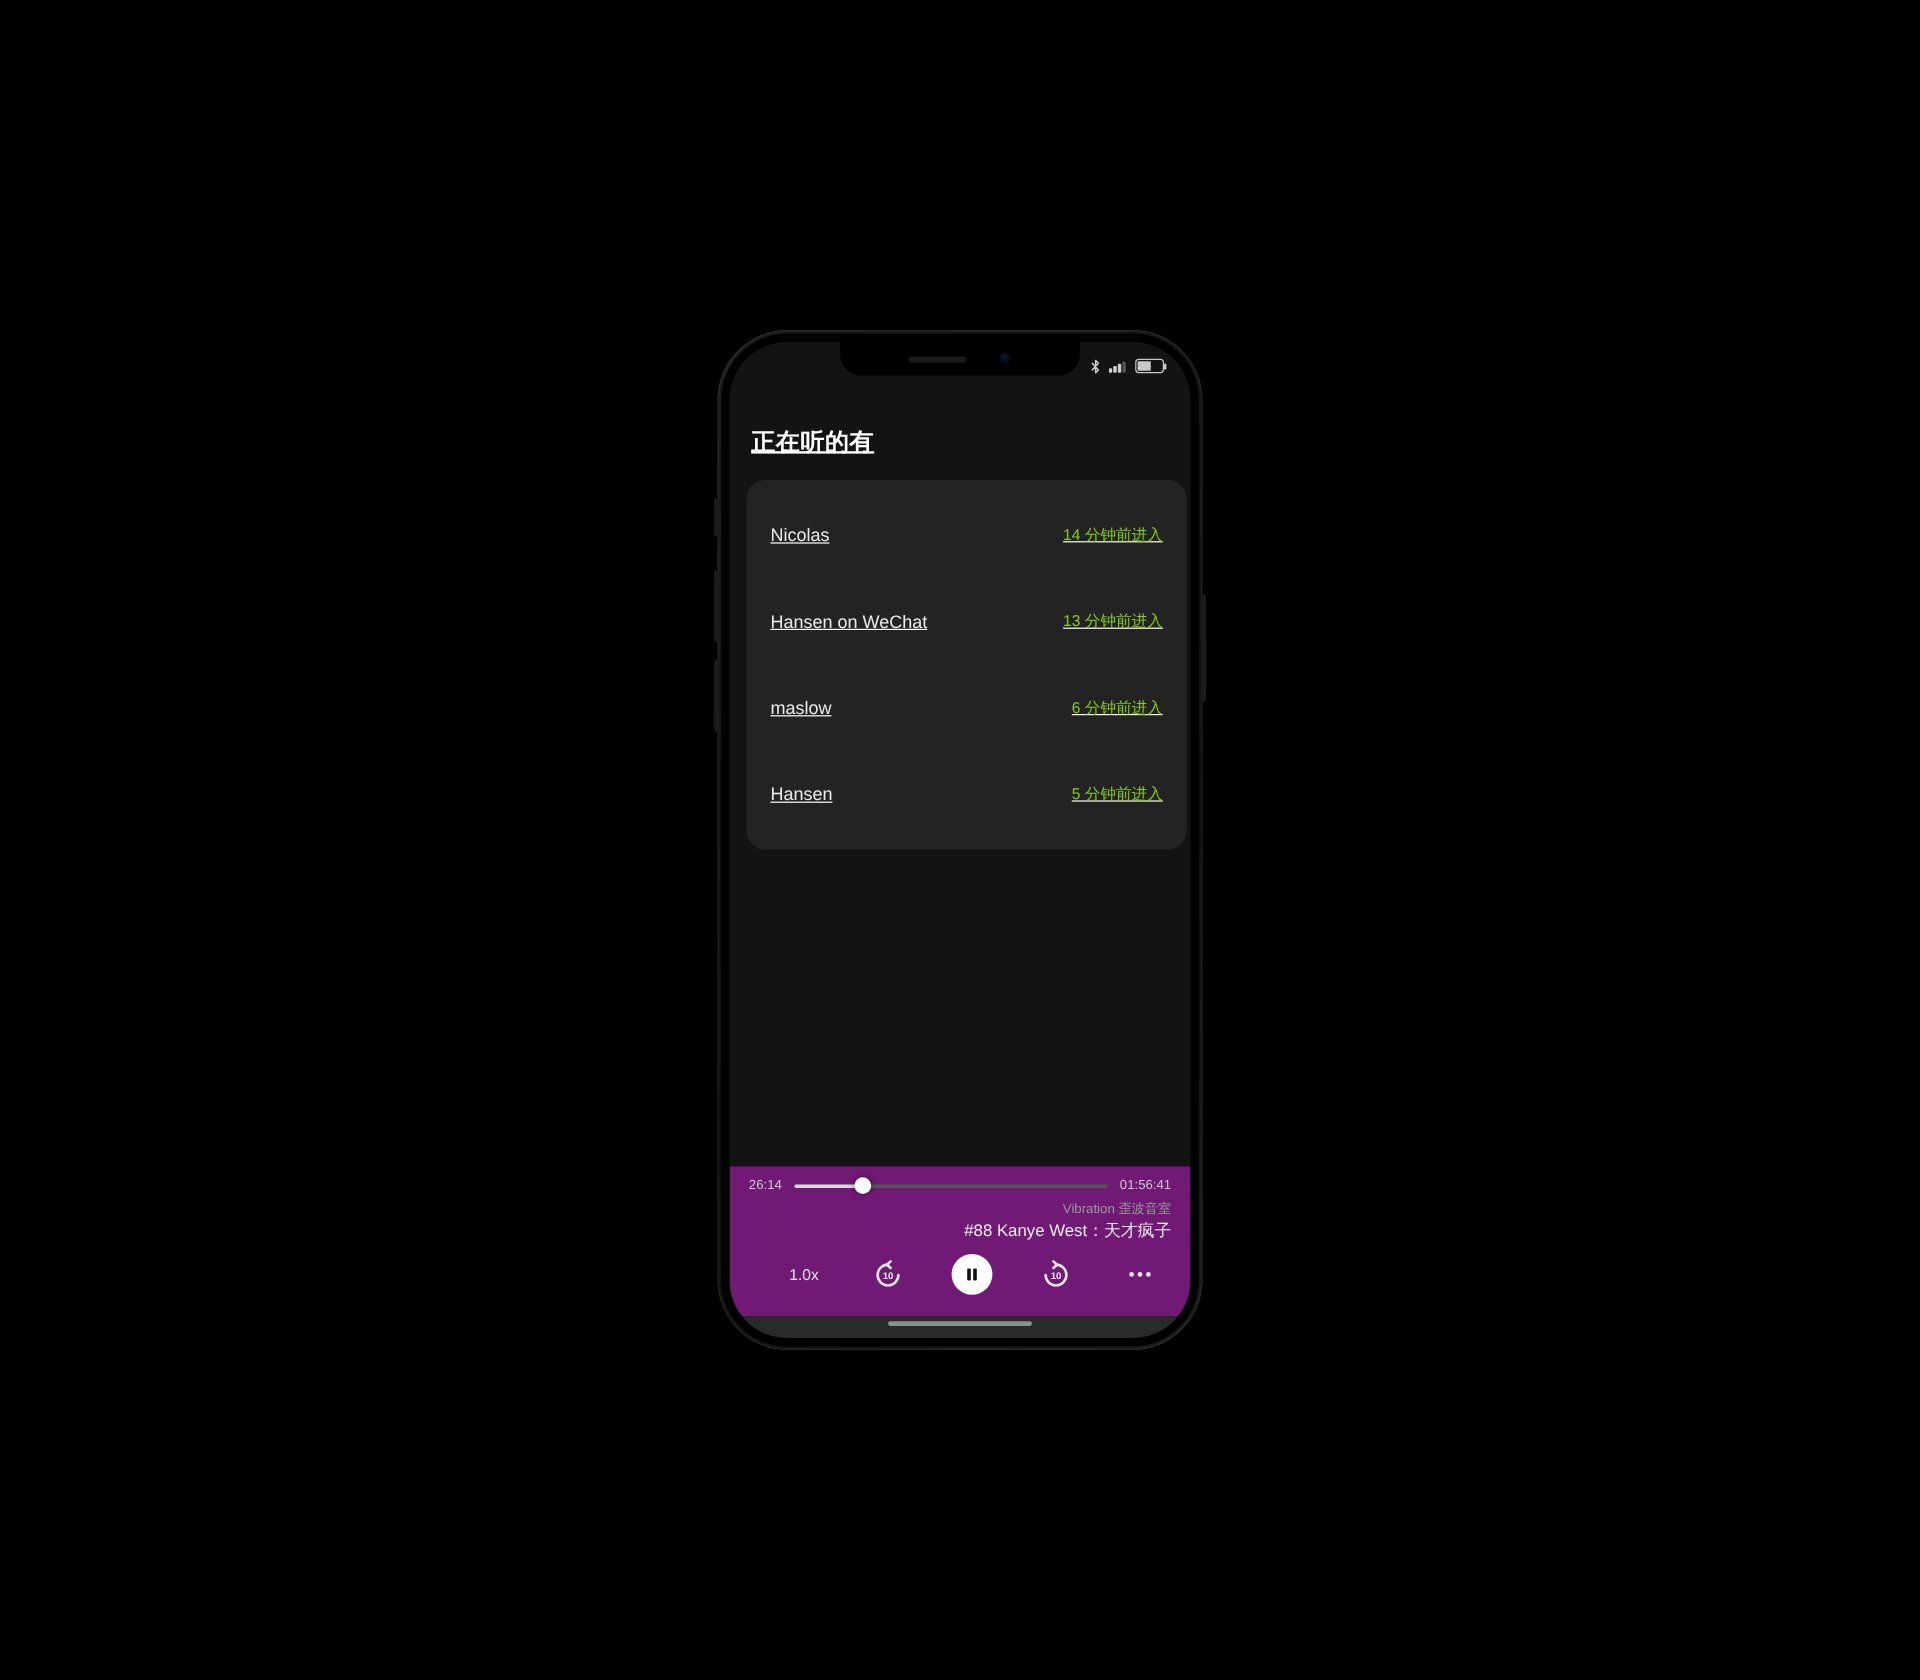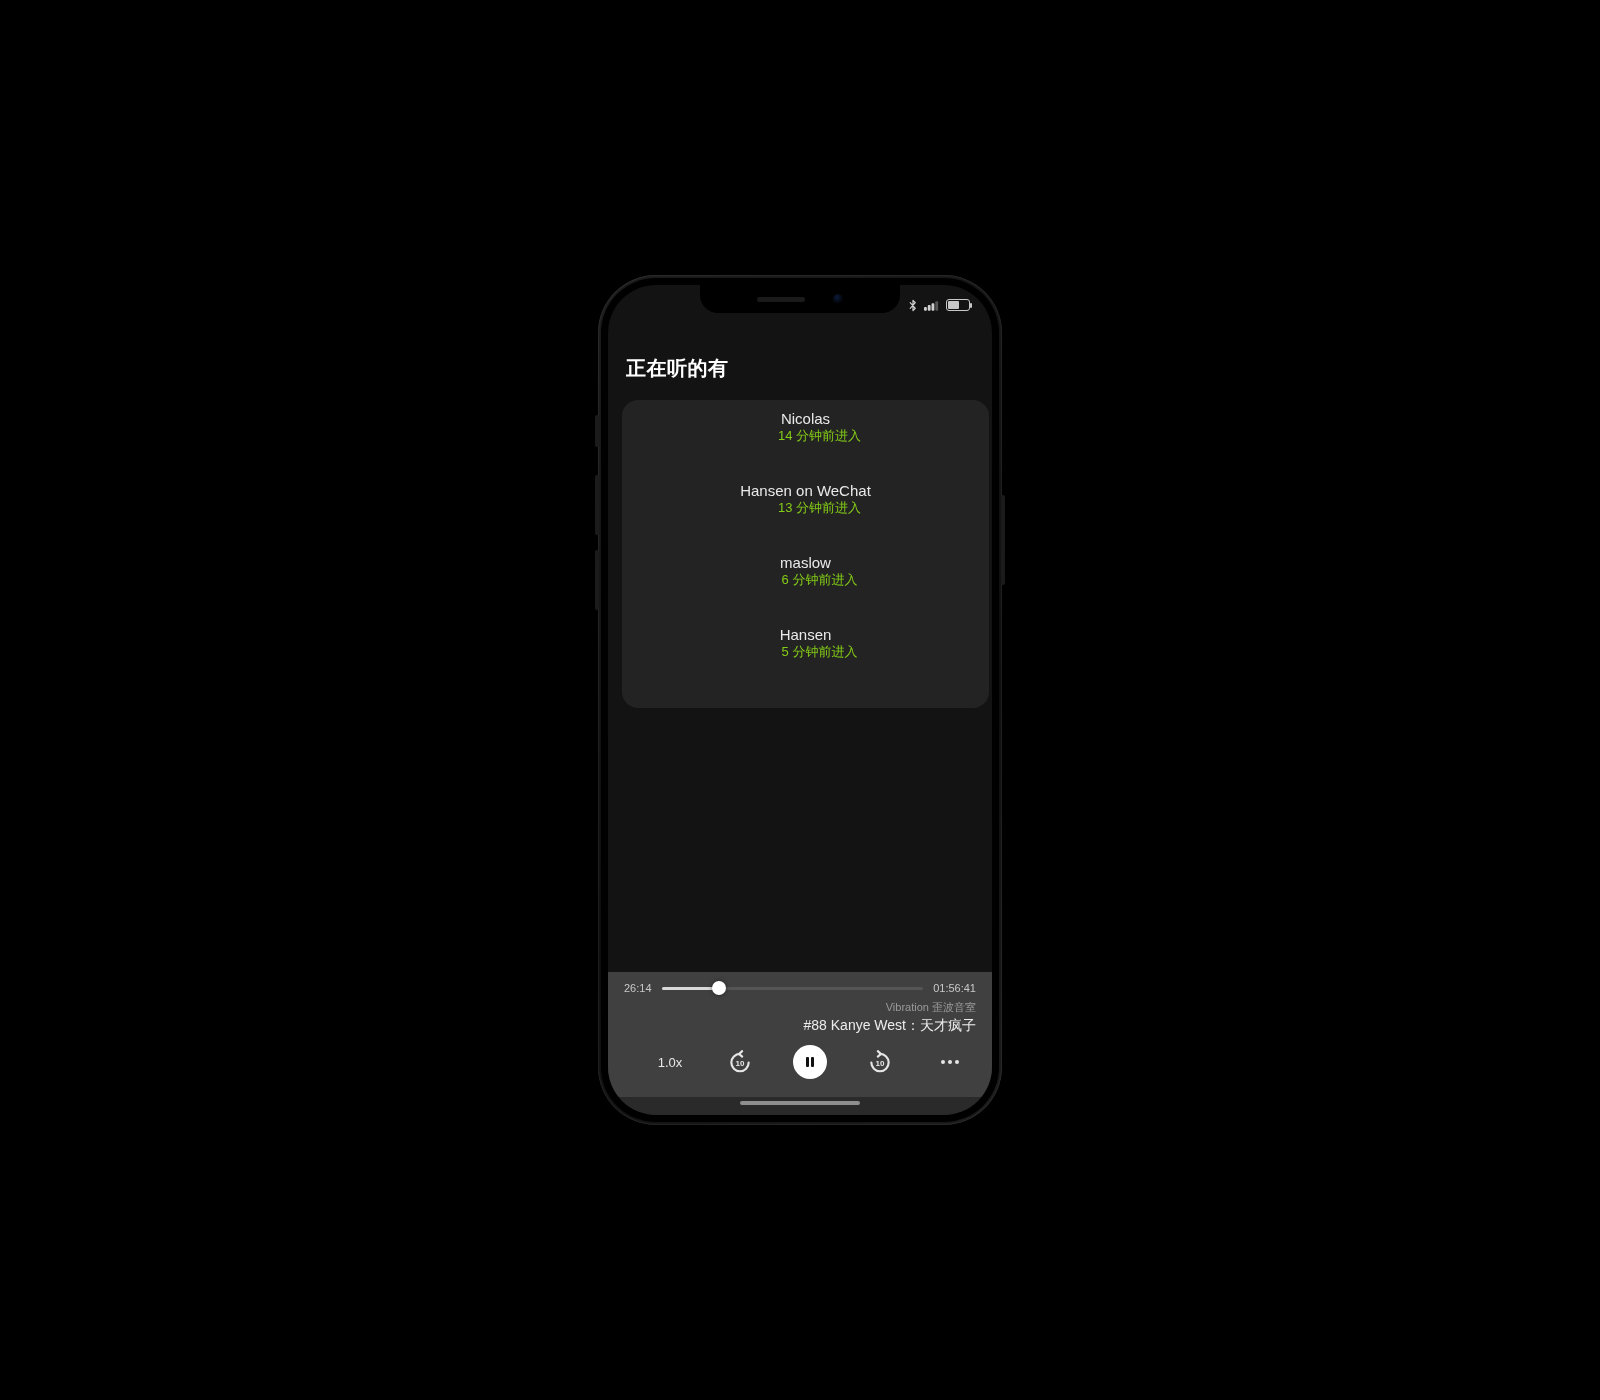--- a/index.html
+++ b/index.html
@@ -85,40 +85,39 @@
     height:44px;
     display:flex; align-items:center; justify-content:space-between;
     padding:0 16px;
   }
   .nav-title{font-size:16px;font-weight:500;color:#ededed;}
   .icon-btn{width:28px;height:28px;display:flex;align-items:center;justify-content:center;color:#e8e8e8;cursor:pointer;}
   .dots{display:flex;gap:3px;}
   .dots span{width:4px;height:4px;border-radius:50%;background:#e6e6e6;}
 
   
-  .content{flex:1;padding:24px 3px 0 14px;overflow:hidden;}
+  .content{flex:1;padding:24px 3px 0 14px;overflow:hidden;text-decoration:underline;}
   .section-title{font-size:20px;font-weight:600;color:#fff;letter-spacing:.5px;margin:6px 0 18px 4px;}
 
   .card{
     background:#232323;
     border-radius:16px;
     padding:10px 20px;
   }
   .row{
-    display:flex; align-items:center; 
+    display:flex; align-items:center; justify-content:space-between;
     height:72px;
-    flex-direction:column;
   }
   .row + .row{}
   .row-name{font-size:15px;color:#e9e9e9;}
   .row-time{font-size:13px;color:#84cc16;margin-left:28px;}
 
   
   .player{
-    background:#404040;
+    background:#701a75;
     padding:10px 16px 18px;
   }
   .progress-row{display:flex;align-items:center;gap:10px;font-size:11px;color:#c8c8c8;}
   .track{flex:1;height:3px;background:#555;border-radius:2px;position:relative;}
   .track-fill{position:absolute;left:0;top:0;bottom:0;background:#d8d8d8;border-radius:2px;}
   .thumb{position:absolute;top:50%;width:14px;height:14px;border-radius:50%;background:#fff;transform:translate(-50%,-50%);box-shadow:0 0 4px rgba(0,0,0,.5);}
 
   .meta{text-align:right;margin-top:6px;}
   .meta .show{font-size:11px;color:#9a9a9a;}
   .meta .ep{font-size:14px;color:#ececec;margin-top:2px;}

